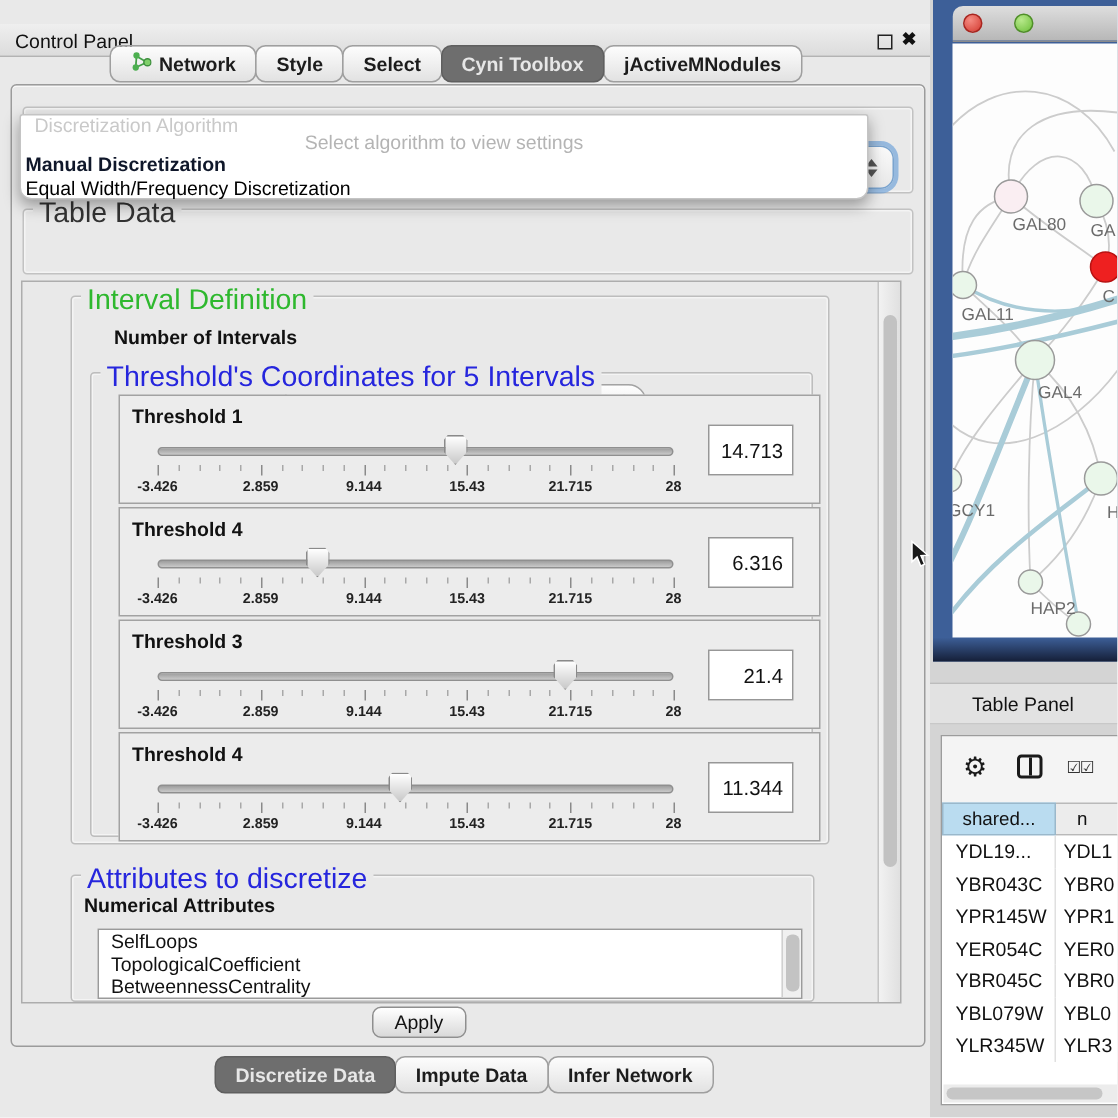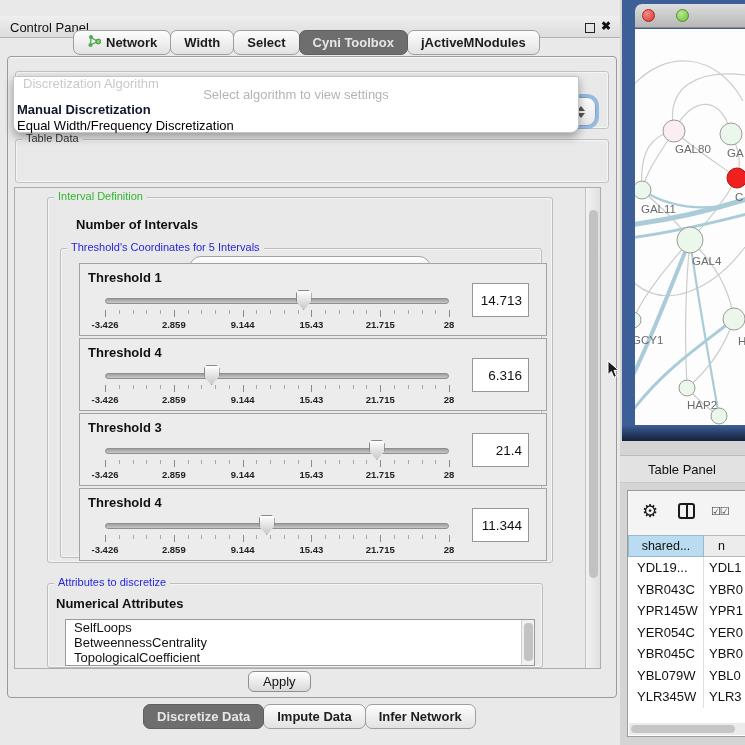--- a/index.html
+++ b/index.html
@@ -16,21 +16,21 @@
   .tabrow { position:absolute; left:73px; top:30px; display:flex; }
   .tab { height:25px; padding:0 13px; display:flex; align-items:center; gap:5px;
     background:linear-gradient(#fdfdfd,#e2e2e2); border:1px solid #9f9f9f; margin-right:-1px;
     font-size:13px; font-weight:600; color:#1c1c1c; border-radius:7px; position:relative; }
   .tab.sel { background:#6e6e6e; color:#e7e7e7; border-color:#5f5f5f; z-index:2; }
 
   .content { position:absolute; left:7px; top:56px; width:610px; height:642px;
     background:#e9e9e9; border:1px solid #9b9b9b; border-radius:4px; box-shadow:inset 0 1px 0 #f8f8f8; }
 
   .group { position:absolute; border:1px solid #c2c2c2; border-radius:3px; box-shadow:inset 0 0 0 1px #f4f4f4; }
-  .group > .glabel { position:absolute; top:-8px; left:6px; background:#e9e9e9; padding:0 4px; font-size:11px; }
+  .group > .glabel { position:absolute; top:-8px; left:6px; background:#e9e9e9; padding:0 4px; font-size:19px; }
 
   .combo { position:absolute; height:25px; border:1px solid #a3a3a3; border-radius:12px;
     background:linear-gradient(#fefefe,#e2e2e2); display:flex; align-items:center; padding-left:12px; font-size:13px; color:#111;margin-top:44px; }
   .spin { position:absolute; right:10px; top:50%; transform:translateY(-50%); display:flex; flex-direction:column; gap:2px; }
   .spin i { display:block; width:0; height:0; border-left:4px solid transparent; border-right:4px solid transparent; }
   .spin .up { border-bottom:5px solid #555; } .spin .dn { border-top:5px solid #555; }
 
   .hidden-combo { left:13px; top:40px; width:575px; height:29px; border-radius:9px;
     border:1px solid #7aa4cf; background:linear-gradient(#fafafa,#e8e8e8);
     box-shadow:0 0 0 3px rgba(106,160,216,.65); position:absolute; }
@@ -124,21 +124,21 @@
           <line x1="4" y1="3.5" x2="11" y2="7.5" stroke="#43a047" stroke-width="1.2"></line>
           <line x1="3.5" y1="11" x2="11" y2="7.5" stroke="#43a047" stroke-width="1.2"></line>
           <line x1="4" y1="3.5" x2="3.5" y2="11" stroke="#43a047" stroke-width="1.2"></line>
           <circle cx="4" cy="3" r="2.1" fill="#4caf50"></circle>
           <circle cx="3.5" cy="11" r="2.1" fill="#4caf50"></circle>
           <circle cx="11.3" cy="7.5" r="2.4" fill="#7fd06a" stroke="#3f8f3f"></circle>
         </svg></span>
       <span>Network</span>
     </div>
     <div class="tab">
-        <span>Width</span>
+        <span>Style</span>
       </div>
     <div class="tab">
         <span>Select</span>
       </div>
     <div class="tab sel">
         <span>Cyni Toolbox</span>
       </div>
     <div class="tab">
         <span>jActiveMNodules</span>
       </div>
@@ -368,22 +368,22 @@
             </div>
         </div>
       </div>
 
       <div class="group" style="left:32px; top:395px; width:496px; height:85px; border-color:#bdbdbd;">
         <div class="glabel lbl-blue">Attributes to discretize</div>
         <div class="bold" style="position:absolute; left:8px; top:12px;">Numerical Attributes</div>
         <div class="listbox">
           <div id="attr-items">
               <div class="item">SelfLoops</div>
+              <div class="item">TopologicalCoefficient</div>
               <div class="item">BetweennessCentrality</div>
-              <div class="item">TopologicalCoefficient</div>
             </div>
           <div class="lsb">
               <div class="thumb"></div>
             </div>
         </div>
       </div>
 
       <div class="vsb">
         <div class="thumb" style="top:22px; height:368px;"></div>
       </div>

